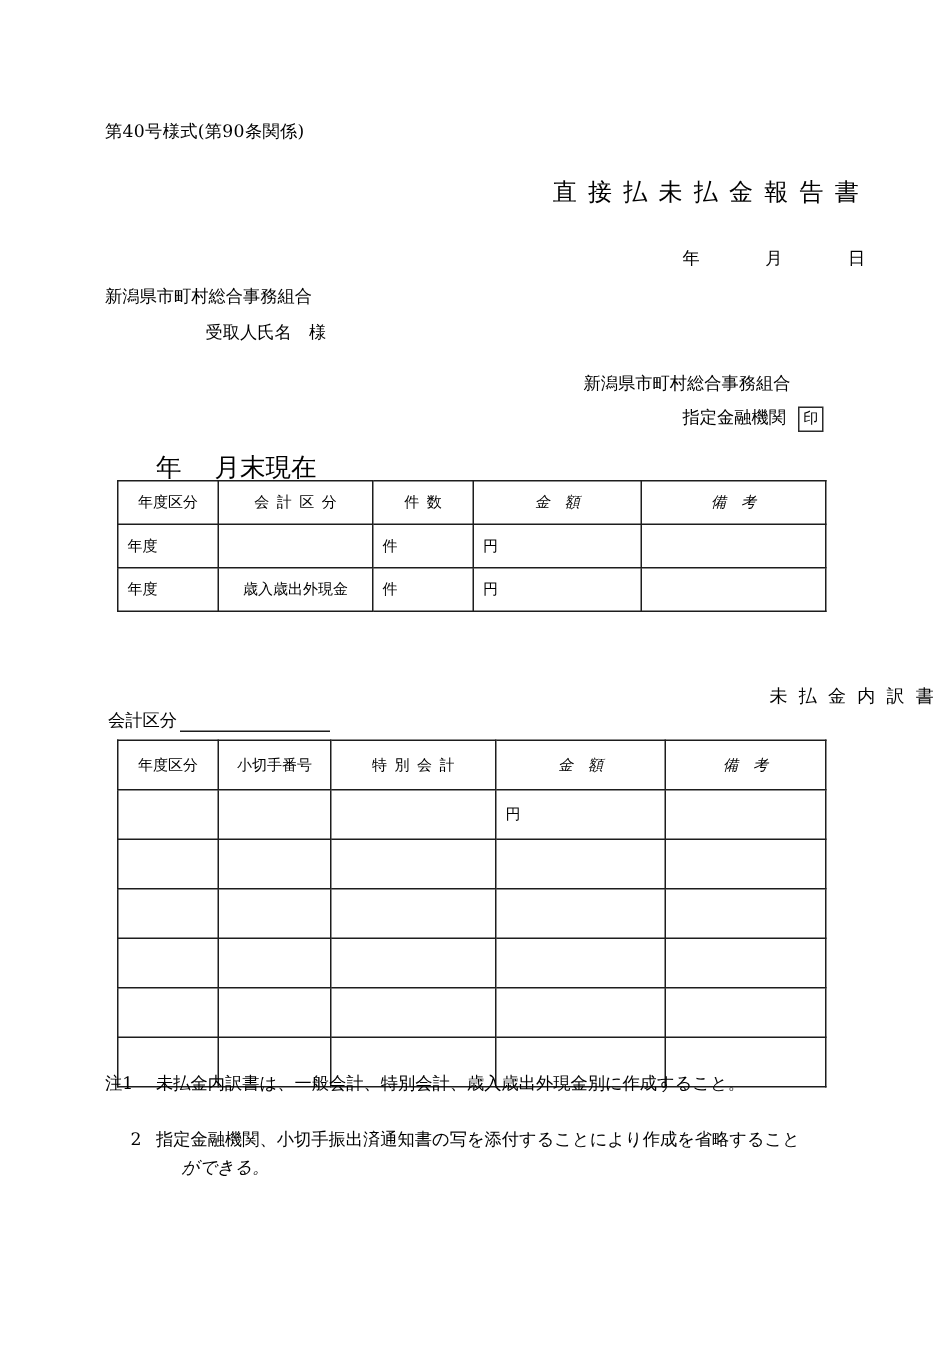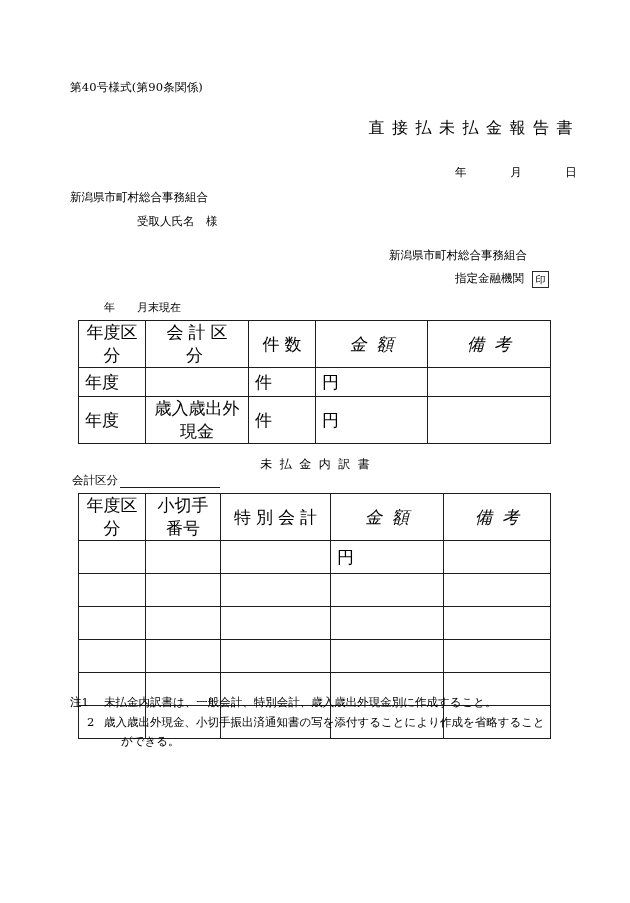--- a/index.html
+++ b/index.html
@@ -72,76 +72,76 @@
     width: 15px;
     height: 15px;
     line-height: 15px;
     text-align: center;
     font-size: 10px;
   }
 
   
   #asof-line {
     left: 104px; top: 300px;
-    font-size: 11px;
+    font-size: 17px;
   }
   #asof-line .gap { display: inline-block; width: 22px; }
 
   
   table.grid {
     position: absolute;
     border-collapse: collapse;
     table-layout: fixed;
-    font-size: 17px;
+    font-size: 10px;
   }
   table.grid td {
     border: 1px solid #1d1d1d;
     height: 28px;
     padding: 0 6px;
     vertical-align: middle;
   }
   .c { text-align: center; }
   .r { text-align: left; }
   .sp { letter-spacing: 5px; text-indent: 5px; }
   .sp3 { letter-spacing: 10px; text-indent: 10px; font-style: italic; }
 
   #table-summary { left: 78px; top: 320px; width: 472px; }
   #table-detail  { left: 78px; top: 493px; width: 472px; }
   #table-detail td { height: 32px; }
 
   
   #breakdown-title {
     left: 0; top: 456px;
     width: 630px;
-    text-align: center;
+    text-align: right;
     font-size: 12px;
     letter-spacing: 7.5px;
     text-indent: 7.5px;
   }
   #acct-class-row {
     left: 72px; top: 473px;
     font-size: 11.5px;
     display: flex;
     align-items: flex-end;
   }
   #acct-class-blank {
     display: inline-block;
     width: 100px;
     border-bottom: 1px solid #1d1d1d;
     height: 13px;
     margin-left: 2px;
   }
 
   
   #notes { position: absolute; left: 70px; top: 694px; width: 520px; font-size: 11.5px; }
-  .note-row { display: flex; align-items: flex-start; margin-bottom: 3px; line-height: 1.45; }
+  .note-row { display: flex; align-items: flex-start; margin-bottom: 3px; line-height: 1.45; margin-top: 20px; }
   .note-label { width: 34px; flex: none; }
   .note-label.indent { padding-left: 17px; width: 17px; }
   .note-text { flex: 1; }
-  .note-cont { padding-left: 51px; line-height: 1.45; }
+  .note-cont { padding-left: 51px; line-height: 1.45; font-style: italic; }
 </style>
 </head>
 <body>
 
 <div class="page">
 
   <div class="abs" id="form-code">第40号様式(第90条関係)</div>
 
   <div class="abs" id="doc-title">直接払未払金報告書</div>
 
@@ -261,18 +261,18 @@
     </tbody>
   </table>
 
   <div id="notes">
     <div class="note-row">
       <span class="note-label">注1</span>
       <span class="note-text">未払金内訳書は、一般会計、特別会計、歳入歳出外現金別に作成すること。</span>
     </div>
     <div class="note-row">
       <span class="note-label indent">2</span>
-      <span class="note-text">歳入歳出外現金、小切手振出済通知書の写を添付することにより作成を省略すること</span>
+      <span class="note-text">指定金融機関、小切手振出済通知書の写を添付することにより作成を省略すること</span>
     </div>
     <div class="note-cont">ができる。</div>
   </div>
 
 </div>
 
 </body></html>

